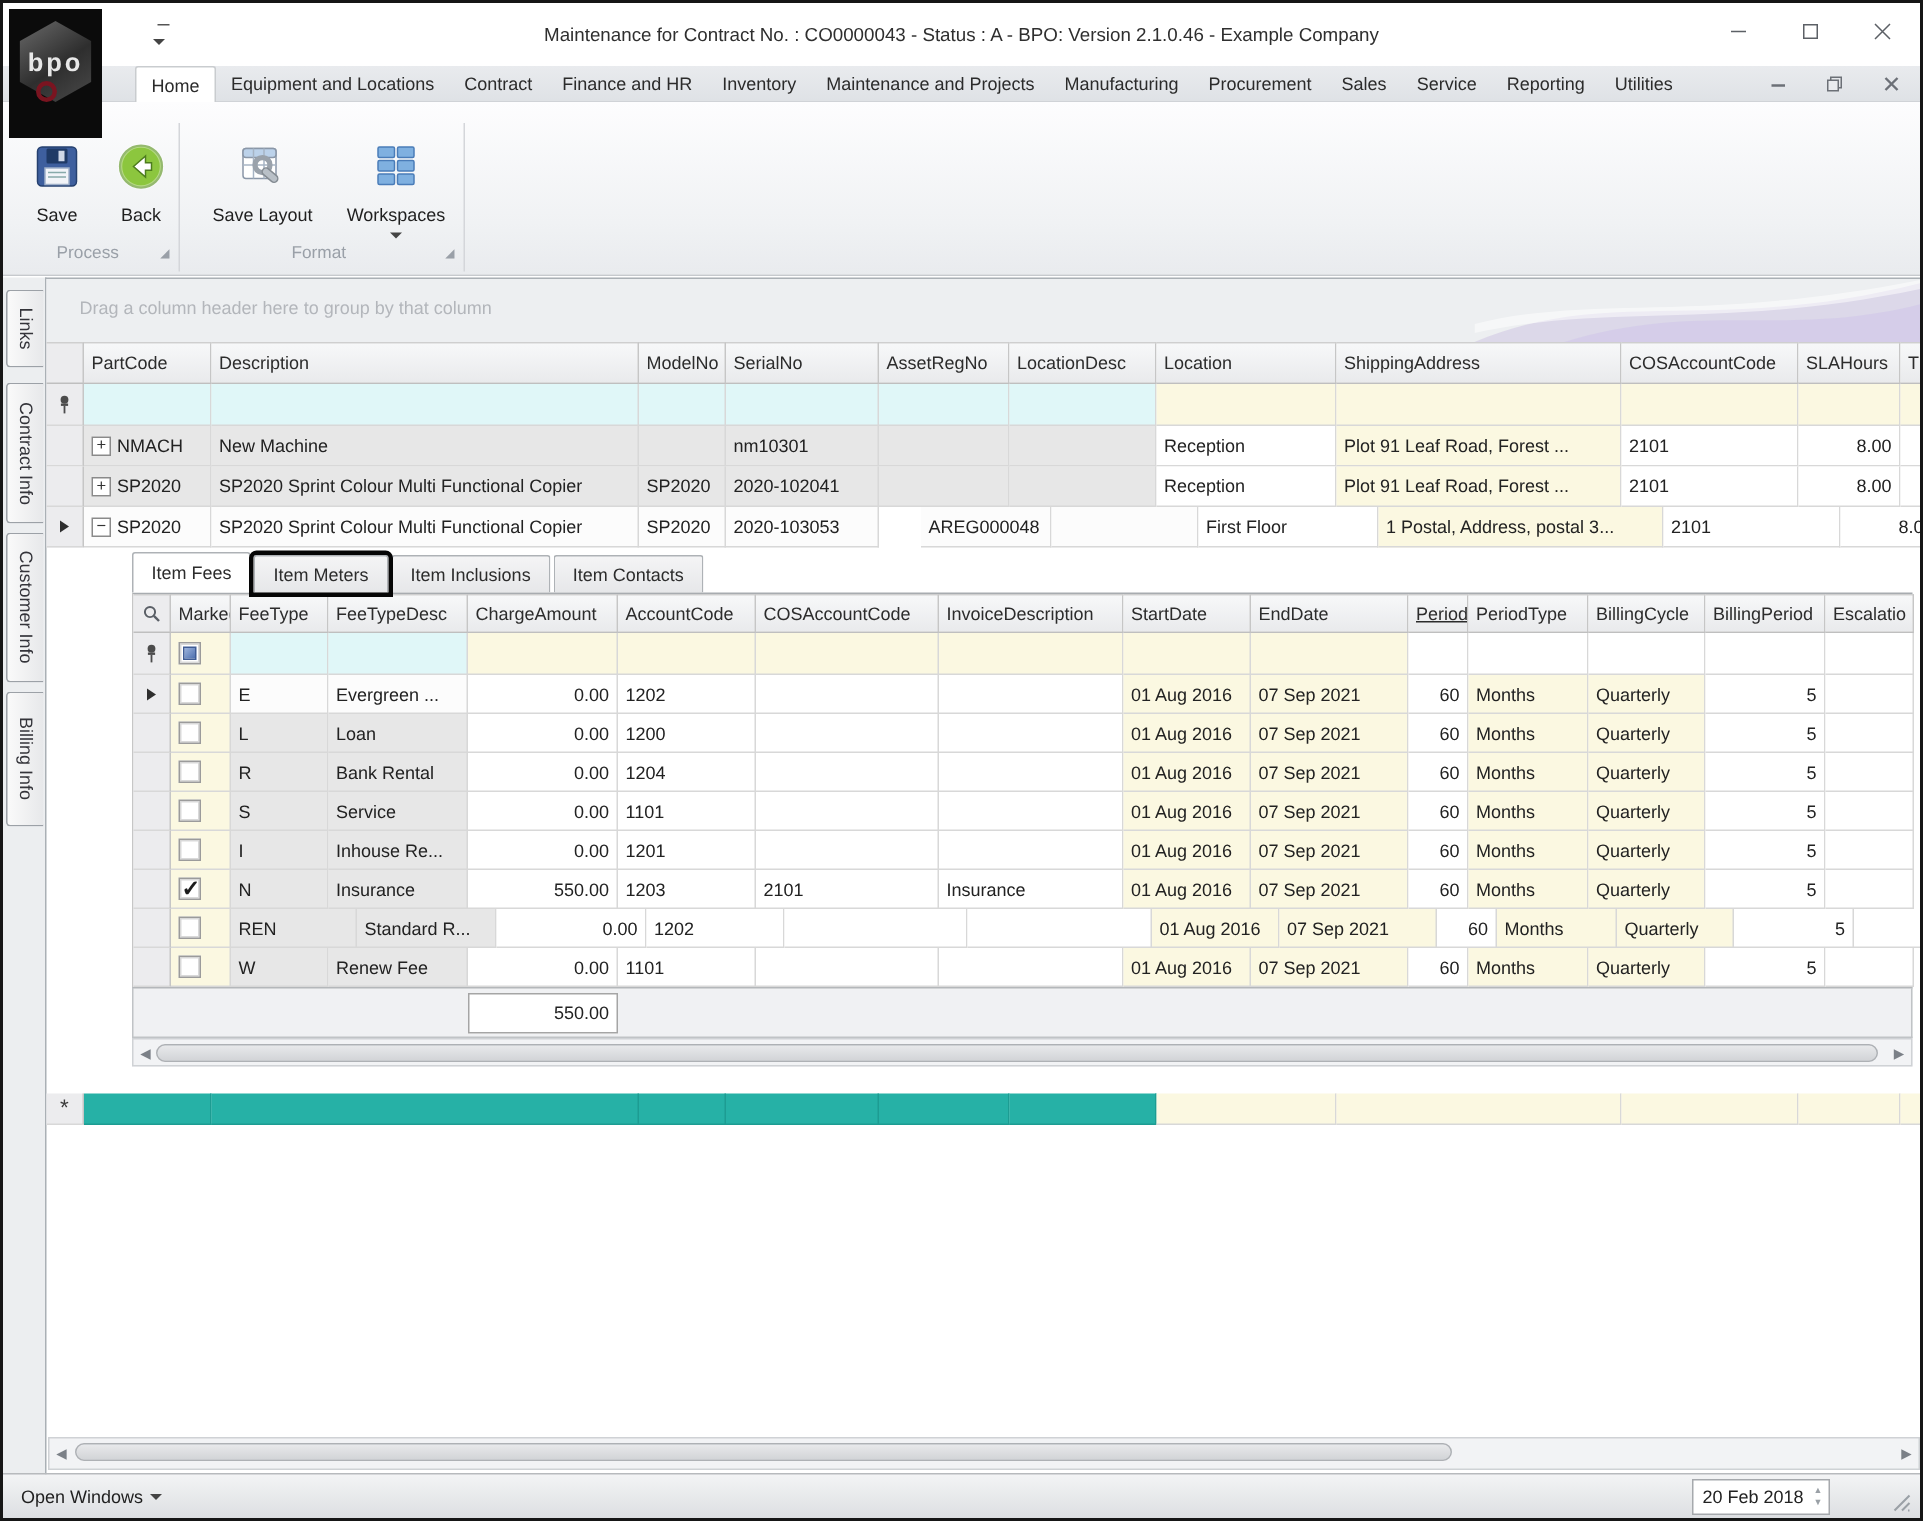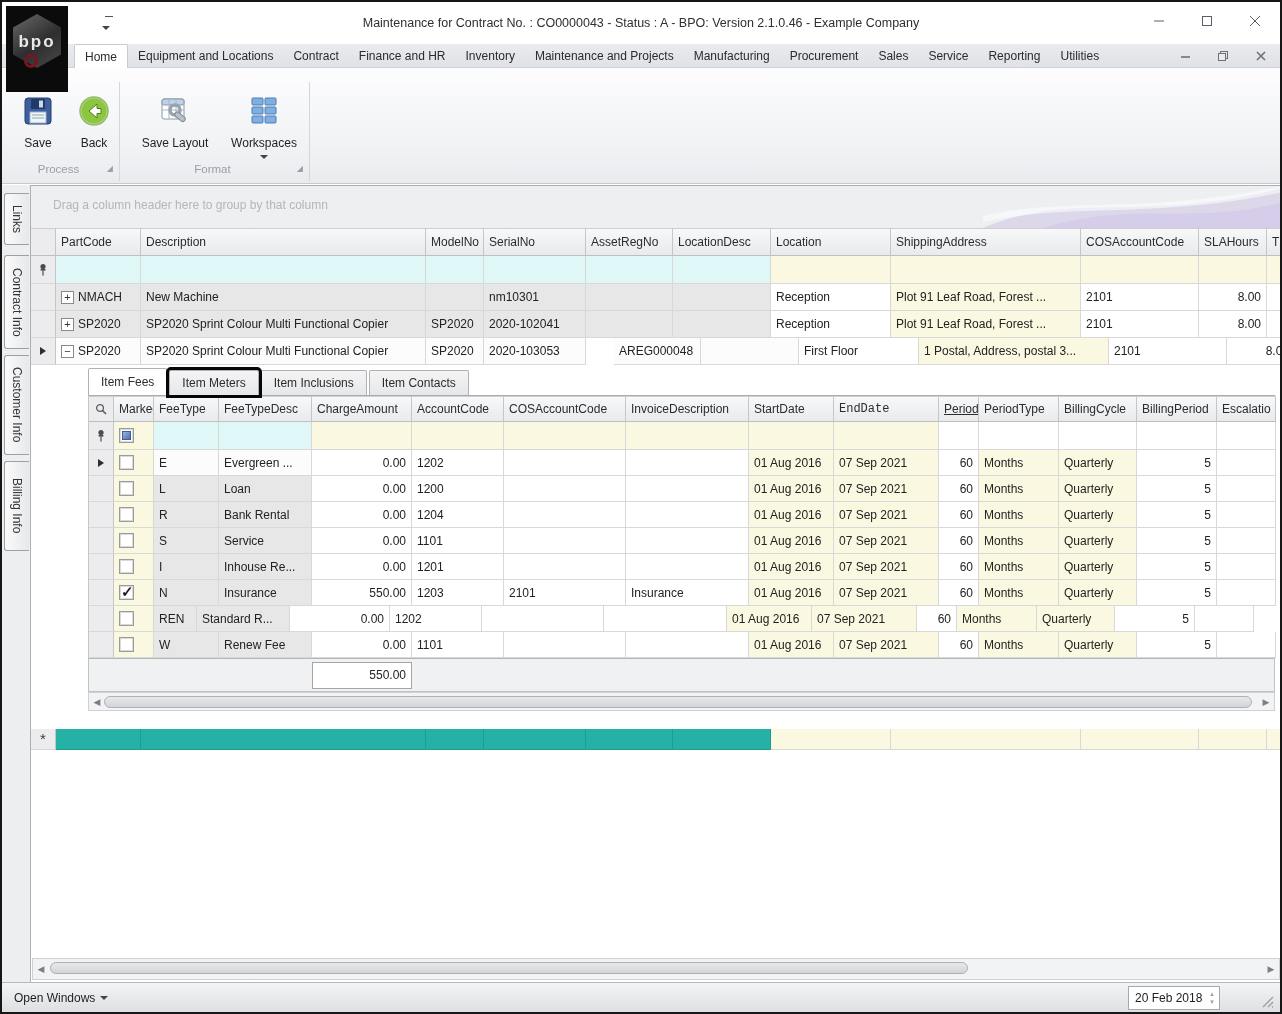--- a/index.html
+++ b/index.html
@@ -25,21 +25,21 @@
   .title { position:absolute; left:240px; right:240px; top:0; height:42px; line-height:42px;
            text-align:center; font-size:12.5px; color:#2f2f2f; white-space:nowrap; overflow:hidden; }
   .winbtns { position:absolute; right:14px; top:8px; display:flex; gap:26px; align-items:center; }
   .winbtns span { display:inline-flex; width:22px; height:22px; align-items:center; justify-content:center; cursor:pointer; }
   
   .tabrow { position:absolute; left:0; top:42px; width:100%; height:24px;
             background:linear-gradient(#e9ebee,#dfe2e6); border-bottom:1px solid #d0d3d7; }
   .rtabs { position:absolute; left:72px; top:0; height:24px; display:flex; }
   .rtab { height:24px; line-height:24px; padding:0 10px; color:#2b2b2b; cursor:pointer; white-space:nowrap; }
   .rtab.active { background:#fff; border:1px solid #c9cccf; border-bottom:none; border-radius:2px 2px 0 0;
-                 font-weight:normal; }
+                 font-weight:normal;margin-left:16px; }
   .ribbon-winbtns { position:absolute; right:10px; top:3px; display:flex; gap:20px; align-items:center; }
   .ribbon-winbtns span { width:18px; height:18px; display:inline-flex; align-items:center; justify-content:center;
                          color:#6c7077; cursor:pointer; }
   
   .ribbon { position:absolute; left:0; top:66px; width:100%; height:116px;
             background:linear-gradient(#fdfdfe,#f0f2f4 70%,#e9ebee); border-bottom:1px solid #c6c9cd; }
   .rgroup { position:absolute; top:14px; bottom:2px; border-right:1px solid #d4d6da; }
   .g1 { left:0;  width:118px; }
   .g2 { left:118px; width:190px; }
   .rbtn { position:absolute; top:6px; width:72px; height:78px; display:flex; flex-direction:column;
@@ -395,21 +395,21 @@
                 </svg>
               </div>
               <div class="gcell hcell" style="width: 40px;">Marked</div>
               <div class="gcell hcell" style="width: 65px;">FeeType</div>
               <div class="gcell hcell" style="width: 93px;">FeeTypeDesc</div>
               <div class="gcell hcell" style="width: 100px;">ChargeAmount</div>
               <div class="gcell hcell" style="width: 92px;">AccountCode</div>
               <div class="gcell hcell" style="width: 122px;">COSAccountCode</div>
               <div class="gcell hcell" style="width: 123px;">InvoiceDescription</div>
               <div class="gcell hcell" style="width: 85px;">StartDate</div>
-              <div class="gcell hcell" style="width: 105px; font-family: Liberation Mono, monospace;">EndDate</div>
+              <div class="gcell hcell" style="width: 105px;">EndDate</div>
               <div class="gcell hcell" style="width: 40px; text-decoration: underline;">Period</div>
               <div class="gcell hcell" style="width: 80px;">PeriodType</div>
               <div class="gcell hcell" style="width: 78px;">BillingCycle</div>
               <div class="gcell hcell" style="width: 80px;">BillingPeriod</div>
               <div class="gcell hcell" style="width: 59px;">Escalatio</div>
             </div>
             <div class="grow frow">
               <div class="gcell ind" style="width: 25px;">
                 <svg width="10" height="14" viewBox="0 0 10 14">
                   <circle cx="5" cy="3.5" r="2.6" fill="#4c4c4c"></circle>
@@ -548,21 +548,21 @@
               <div class="gcell yel" style="width: 80px;">Months</div>
               <div class="gcell yel" style="width: 78px;">Quarterly</div>
               <div class="gcell white right" style="width: 80px;">5</div>
               <div class="gcell white" style="width: 59px;"></div>
             </div>
             <div class="grow drow">
               <div class="gcell ind" style="width: 25px;"></div>
               <div class="gcell yel" style="width: 40px;">
                 <span class="checkbox"></span>
               </div>
-              <div class="gcell grey" style="width: 43px;">REN</div>
+              <div class="gcell grey" style="width: 84px;">REN</div>
               <div class="gcell grey" style="width: 93px;">Standard R...</div>
               <div class="gcell white right" style="width: 100px;">0.00</div>
               <div class="gcell white" style="width: 92px;">1202</div>
               <div class="gcell white" style="width: 122px;"></div>
               <div class="gcell white" style="width: 123px;"></div>
               <div class="gcell yel" style="width: 85px;">01 Aug 2016</div>
               <div class="gcell yel" style="width: 105px;">07 Sep 2021</div>
               <div class="gcell white right" style="width: 40px;">60</div>
               <div class="gcell yel" style="width: 80px;">Months</div>
               <div class="gcell yel" style="width: 78px;">Quarterly</div>

